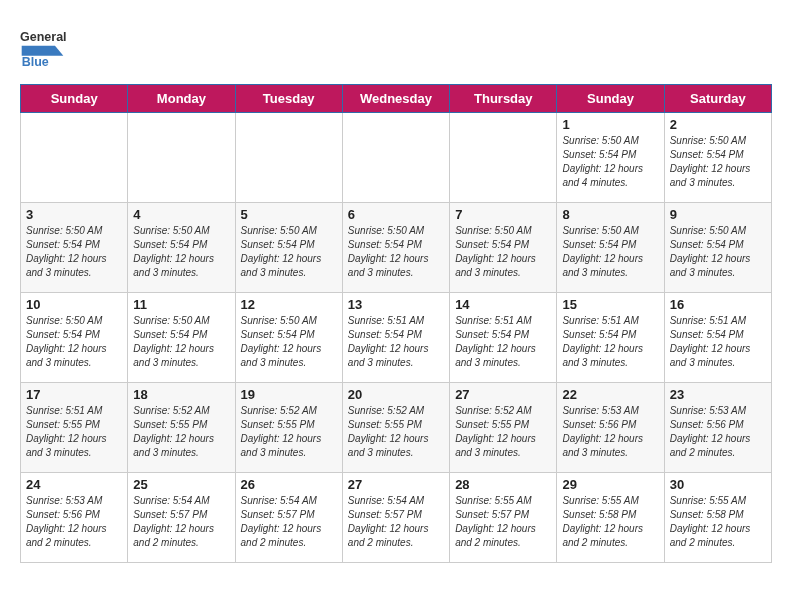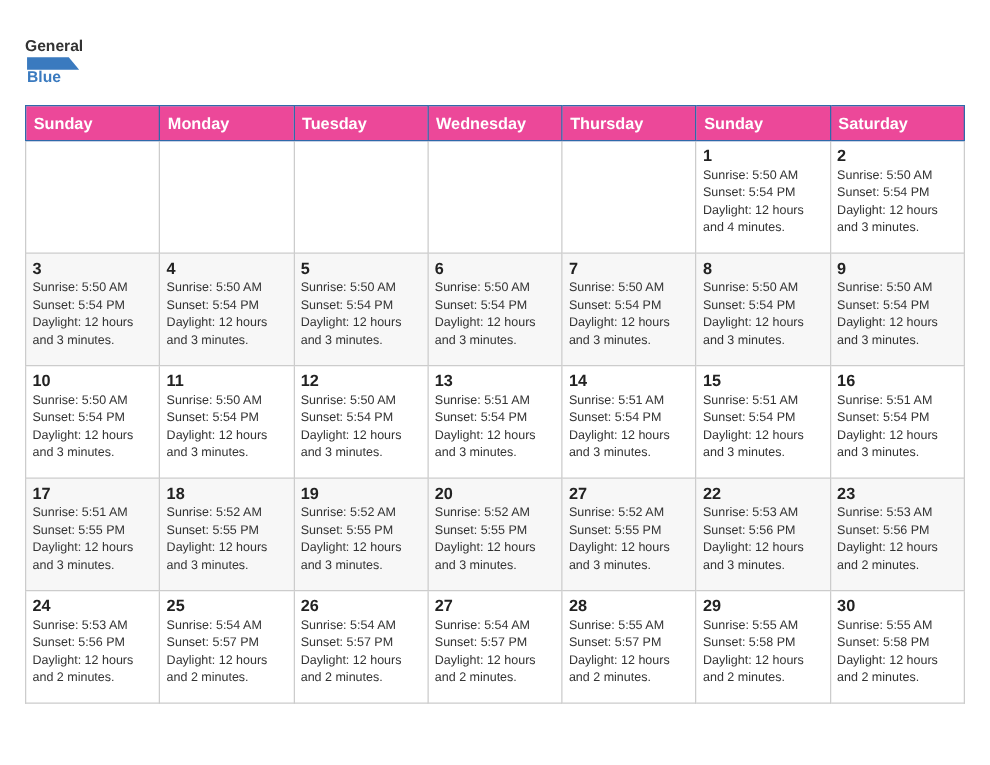--- a/index.html
+++ b/index.html
@@ -33,23 +33,23 @@
     .location-title {
       font-size: 16px;
       color: #555;
     }
     .calendar-table {
       width: 100%;
       border-collapse: collapse;
       table-layout: fixed;
     }
     .calendar-table th {
-      background-color: #ec4899;
+      background-color: #be185d;
       color: white;
-      text-align: left;
+      text-align: center;
       padding: 6px 6px;
       font-size: 13px;
       border: 1px solid #2f6aaa;
     }
     .calendar-table td {
       border: 1px solid #ccc;
       vertical-align: top;
       padding: 4px 5px;
       font-size: 10.5px;
       height: 90px;
@@ -62,20 +62,21 @@
       font-size: 13px;
       font-weight: bold;
       color: #222;
       display: block;
       margin-bottom: 2px;
     }
     .day-info {
       color: #333;
       font-size: 10px;
       line-height: 1.4;
+      font-style: italic;
     }
     .empty-cell {
       background: #fff;
     }
   </style>
 </head>
 <body>
 
 <div class="header-area">
   <div class="logo">

